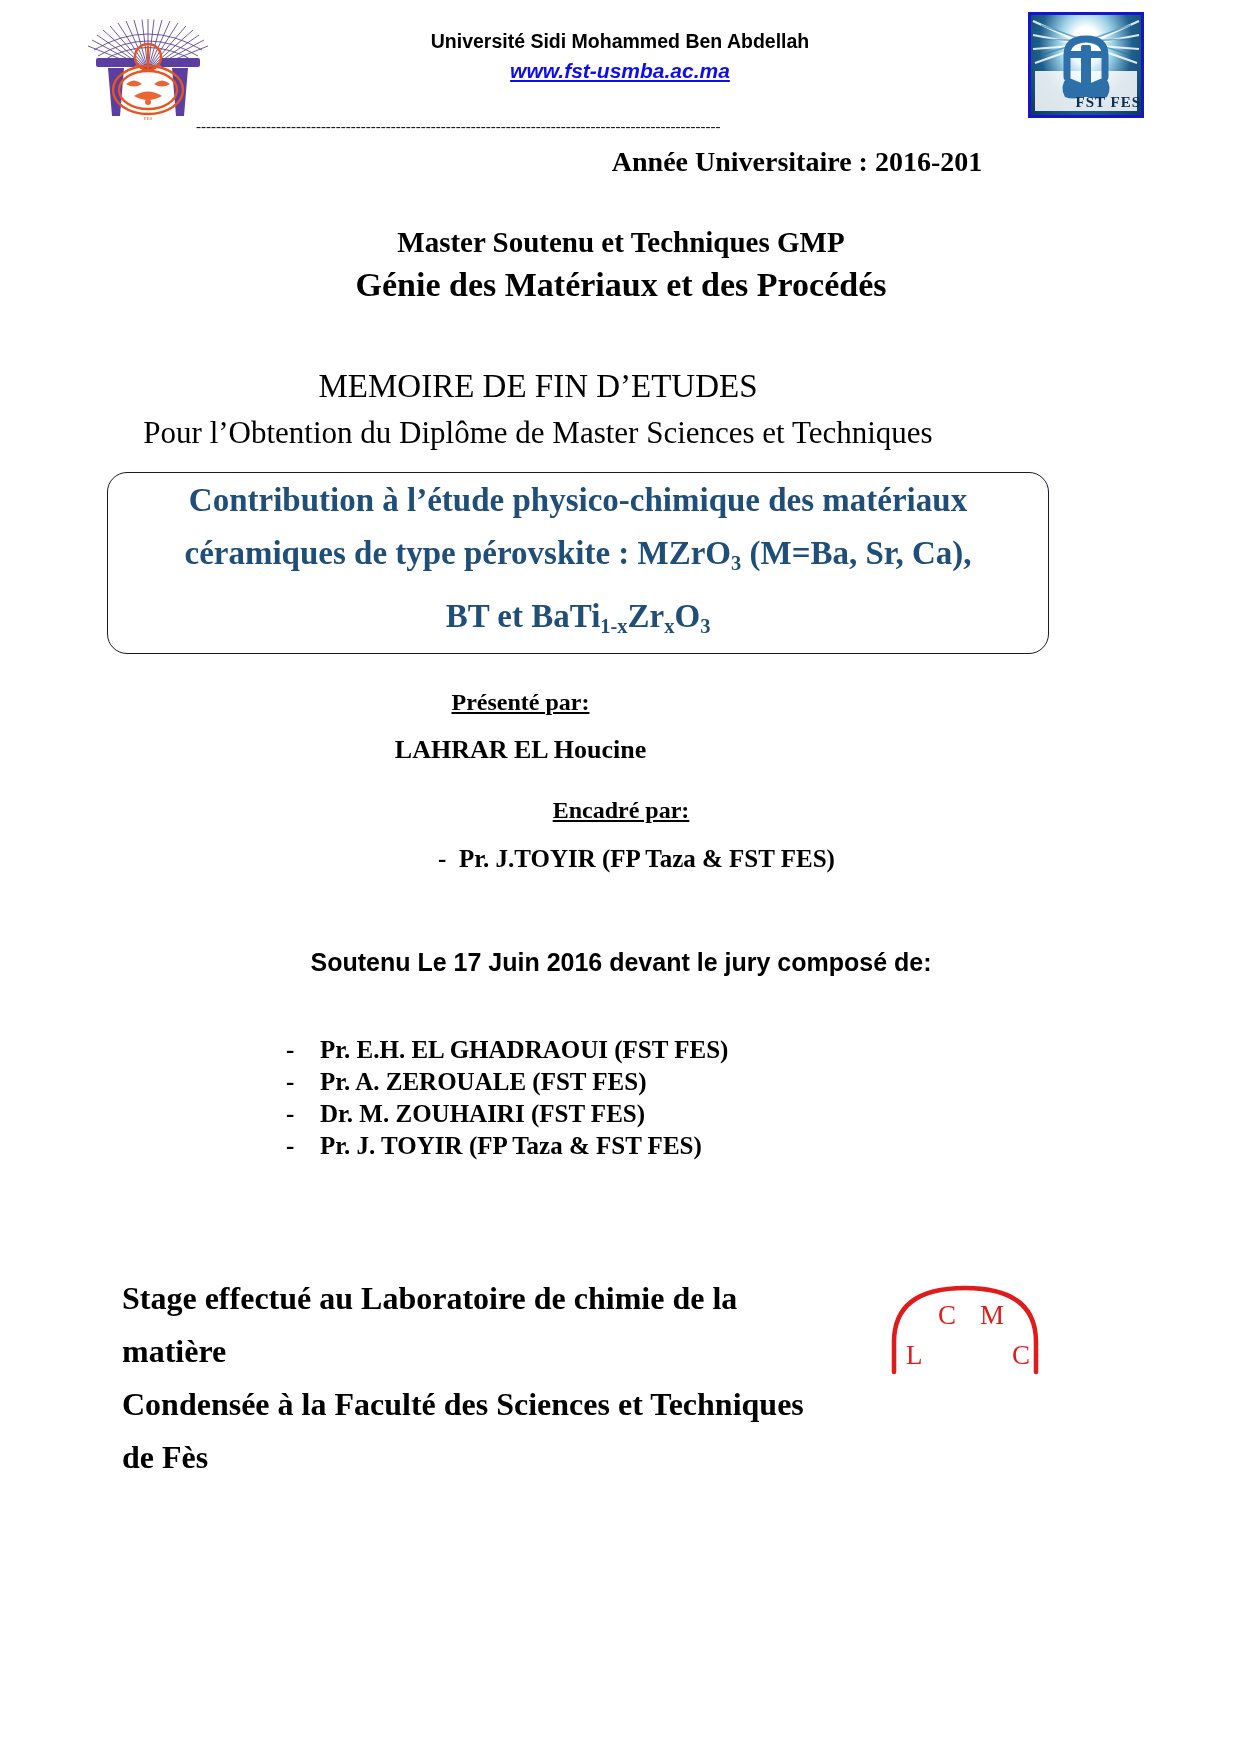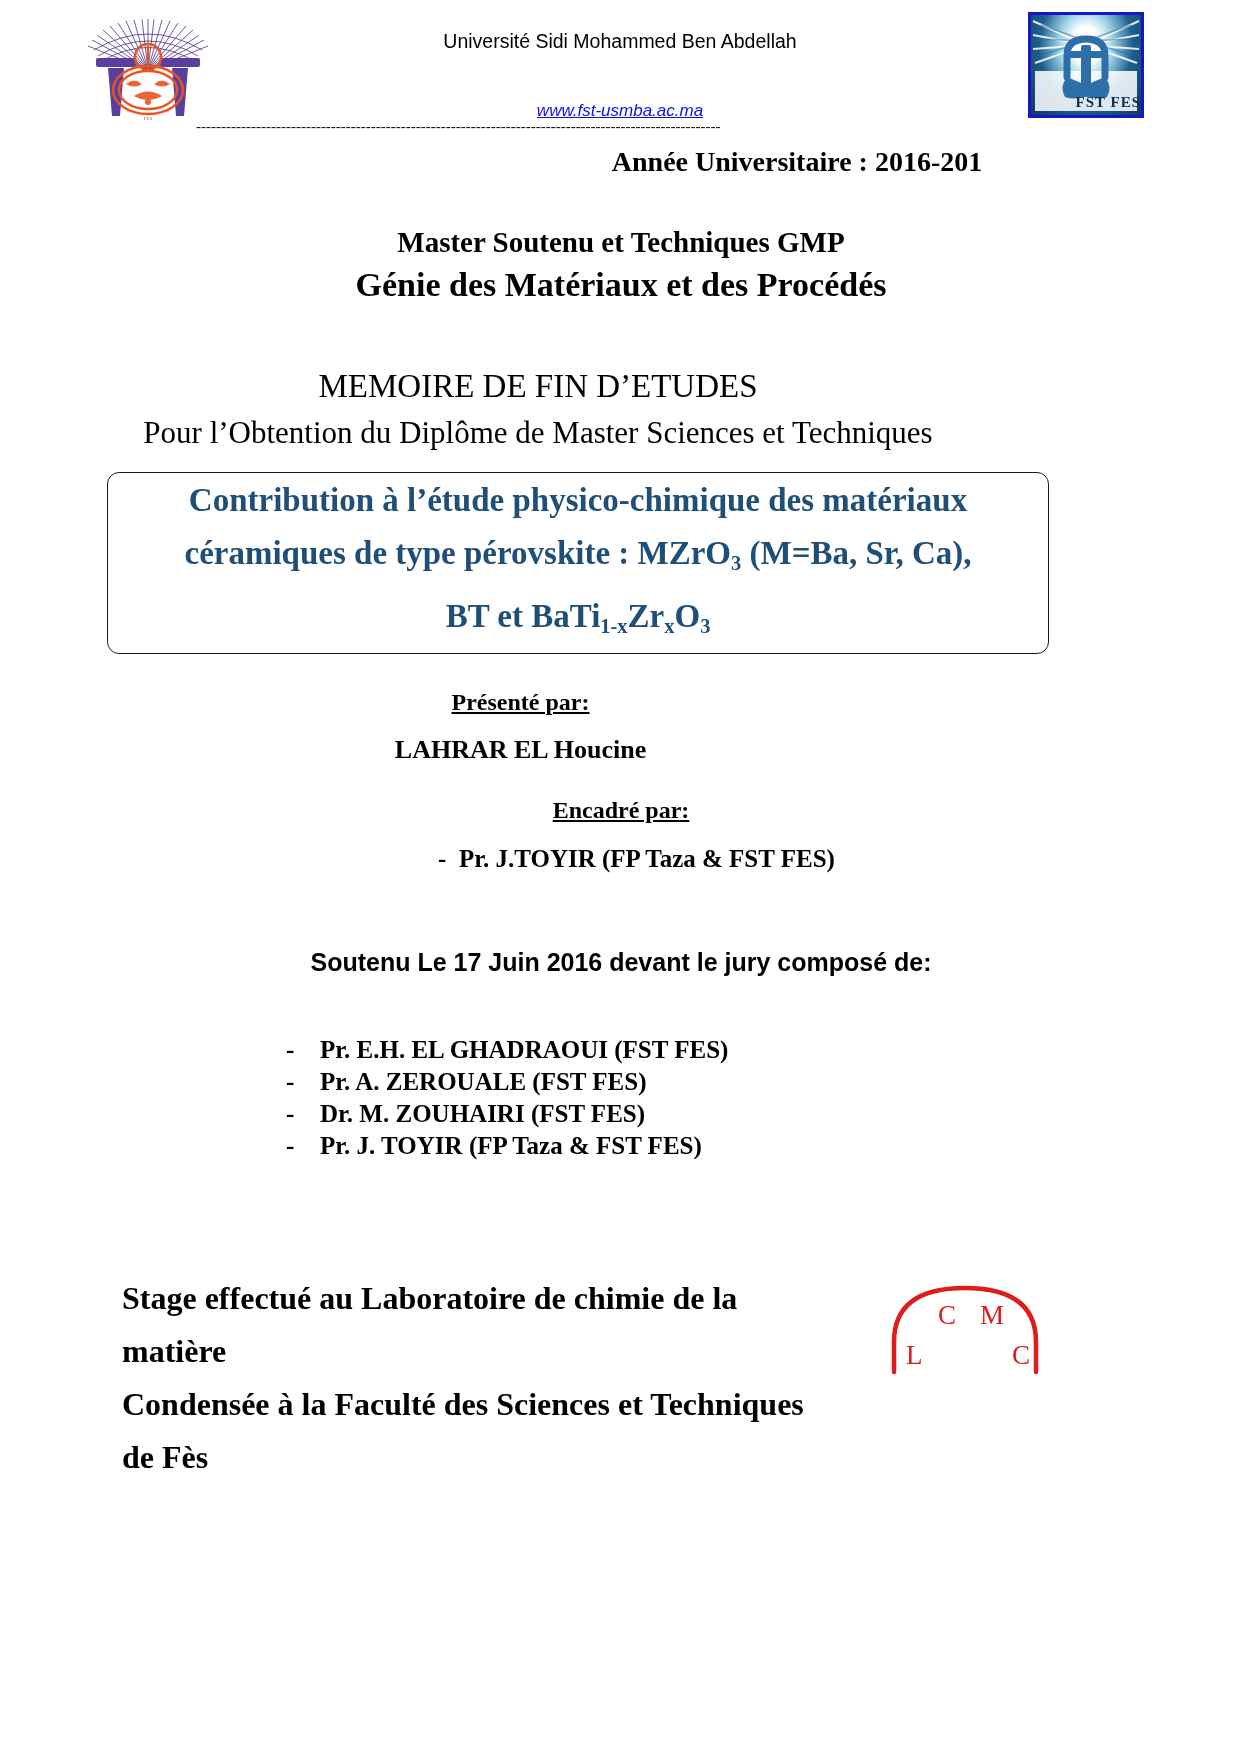--- a/index.html
+++ b/index.html
@@ -57,31 +57,30 @@
     color: #0b2f50;
     letter-spacing: 1px;
   }
   .header-text {
     position: absolute;
     left: 240px;
     top: 26px;
     width: 760px;
     text-align: center;
     font-family: "Liberation Sans", sans-serif;
-    font-weight: normal;
+    font-weight: bold;
     font-size: 19.5px;
     line-height: 30px;
     color: #000000;
   }
   .header-text .url {
     color: #0d0df0;
     font-style: italic;
     text-decoration: underline;
-    font-size: 17px;
-    margin-top: 40px;
+    font-size: 21px;
   }
   .dashed-rule {
     position: absolute;
     left: 196px;
     top: 118px;
     width: 922px;
     font-family: "Liberation Serif", serif;
     font-size: 15px;
     color: #111111;
     letter-spacing: 0px;
@@ -149,21 +148,21 @@
   }
 
   
   .title-box {
     position: absolute;
     top: 472px;
     left: 107px;
     width: 942px;
     height: 182px;
     border: 1.6px solid #1a1a2e;
-    border-radius: 12px;
+    border-radius: 20px;
     box-sizing: border-box;
     display: flex;
     flex-direction: column;
     align-items: center;
     justify-content: center;
   }
   .title-line {
     font-family: "Liberation Serif", serif;
     font-weight: bold;
     font-size: 33px;

